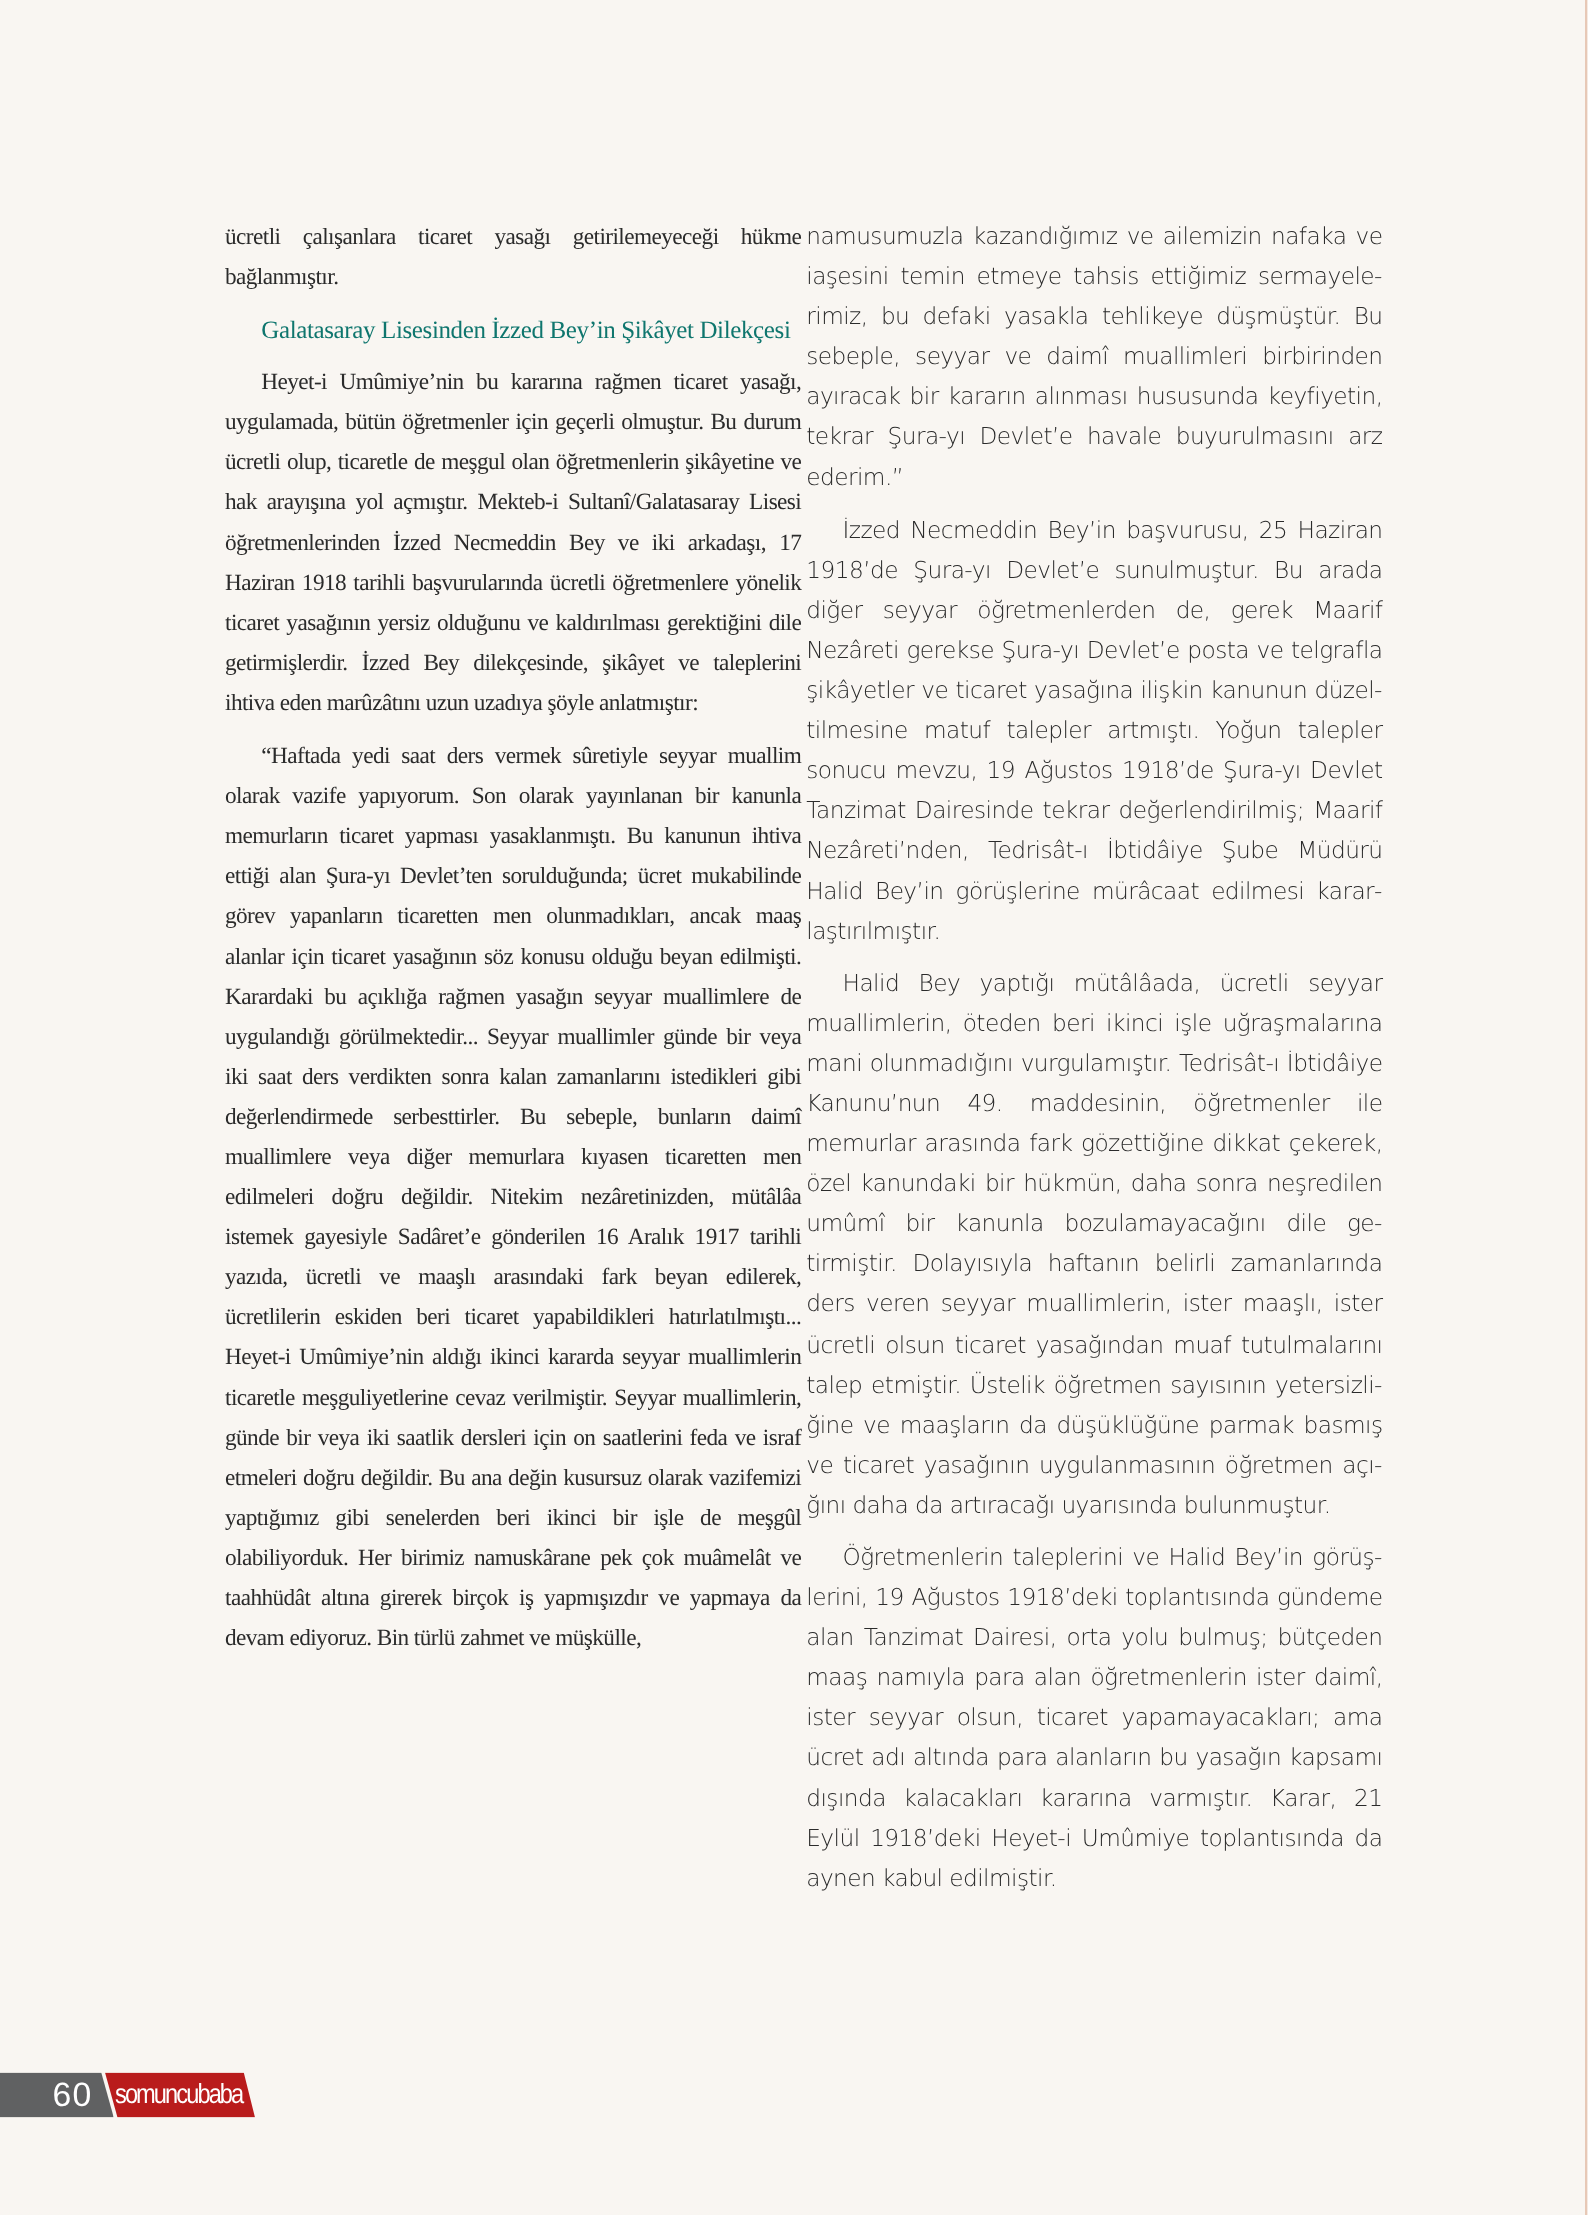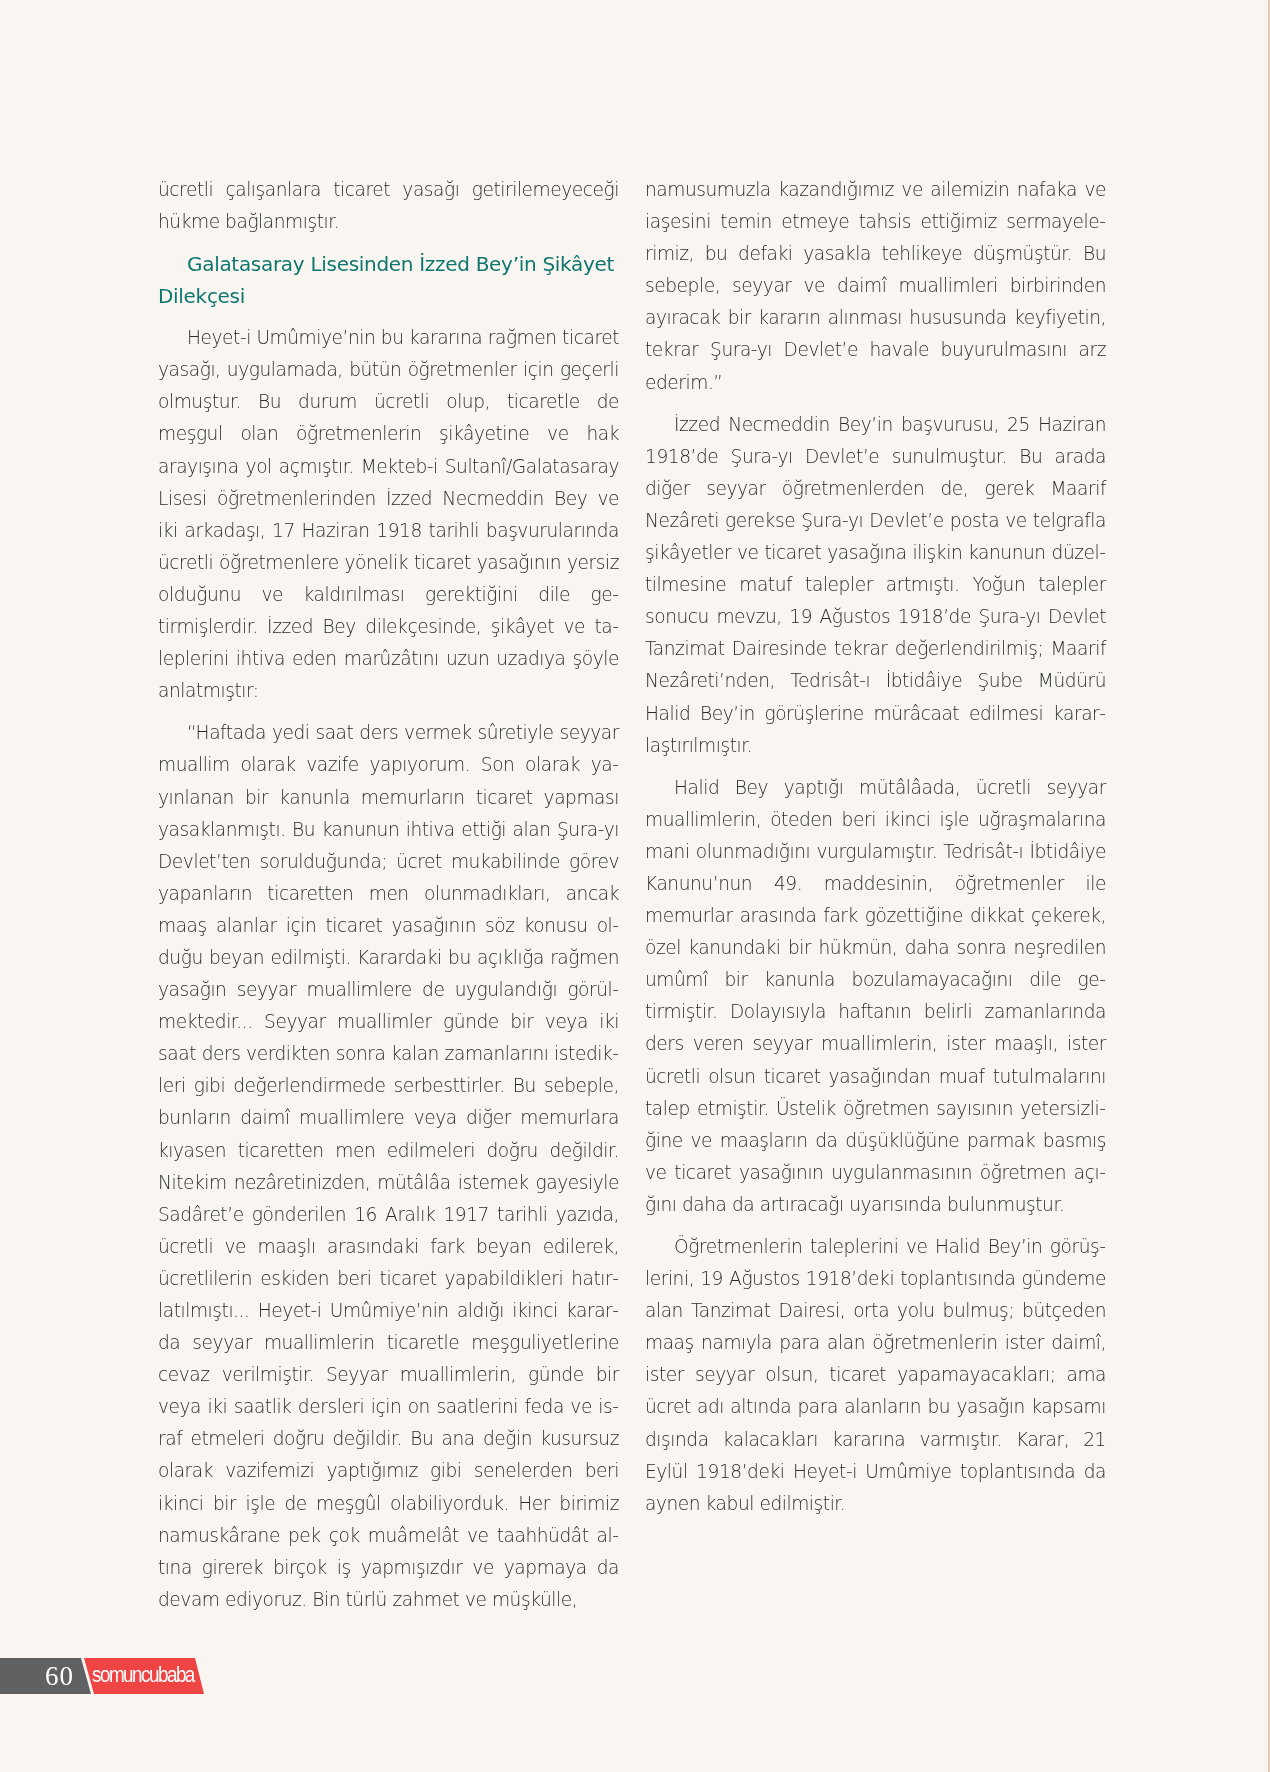--- a/index.html
+++ b/index.html
@@ -16,21 +16,21 @@
     background: #e7c8b6;
   }
   .col {
     position: absolute; top: 174px; width: 461px;
     font-size: 18.6px; line-height: 32.1px;
     text-align: justify;
     hyphens: manual;
     letter-spacing: -0.45px;
     font-weight: 300;
   }
-  .col.left { left: 158px; }
+  .col.left { left: 180px; font-family: Liberation Serif, serif; }
   .col.right { left: 645px; }
   .col p { margin: 0; text-indent: 29px; }
   .col p.noindent { text-indent: 0; }
   .col p + p, .col p + h3, .col h3 + p { margin-top: 10px; }
   .col h3 {
     margin: 0; font-weight: normal; color: #0f766e;
     font-size: 20px; line-height: 32px; text-indent: 29px;
     letter-spacing: -0.3px;
     text-align: left;
   }
@@ -39,25 +39,25 @@
     position: absolute; top: 1658px; left: 0; height: 36px;
   }
   .page-num-tab {
     position: absolute; left: 0; top: 0; width: 91px; height: 36px;
     background: #606162;
     clip-path: polygon(0 0, 81px 0, 91px 36px, 0 36px);
   }
   .page-num {
     position: absolute; right: 17px; top: 3px;
     color: #ffffff; font-size: 27px; line-height: 30px;
-    font-family: Liberation Serif, serif; letter-spacing: 1px;
+    font-family: Liberation Sans, sans-serif; letter-spacing: 1px;
   }
   .brand-tab {
     position: absolute; left: 84px; top: 0; width: 120px; height: 36px;
-    background: #ef4444;
+    background: #b91c1c;
     clip-path: polygon(0 0, 111px 0, 120px 36px, 10px 36px);
     text-align: center;
   }
   .brand {
     position: absolute; left: 8px; top: 3px;
     color: #ffffff; font-size: 22px; line-height: 28px;
     font-family: "Liberation Sans", sans-serif;
     letter-spacing: -1.8px; transform: scaleX(0.86); transform-origin: left;
   }
 </style>

